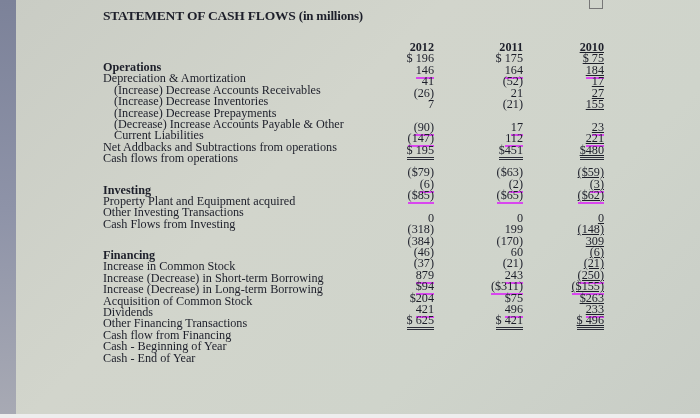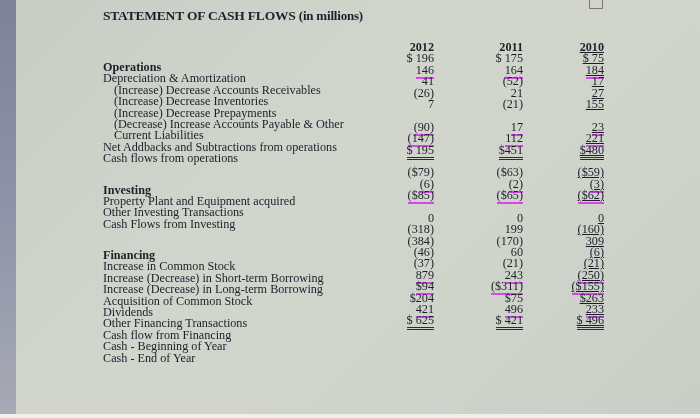--- a/index.html
+++ b/index.html
@@ -139,21 +139,21 @@
     <div><span></span></div>
     <div><span class="u">23</span></div>
     <div><span class="u">221</span></div>
     <div><span class="uu">$480</span></div>
     <div><span></span></div>
     <div><span>($59)</span></div>
     <div><span class="u">(3)</span></div>
     <div><span class="u">($62)</span></div>
     <div><span></span></div>
     <div><span>0</span></div>
-    <div><span>(160)</span></div>
+    <div><span>(148)</span></div>
     <div><span>309</span></div>
     <div><span>(6)</span></div>
     <div><span>(21)</span></div>
     <div><span class="u">(250)</span></div>
     <div><span class="u">($155)</span></div>
     <div><span>$263</span></div>
     <div><span class="u">233</span></div>
     <div><span class="uu">$ 496</span></div>
   </div>
 

